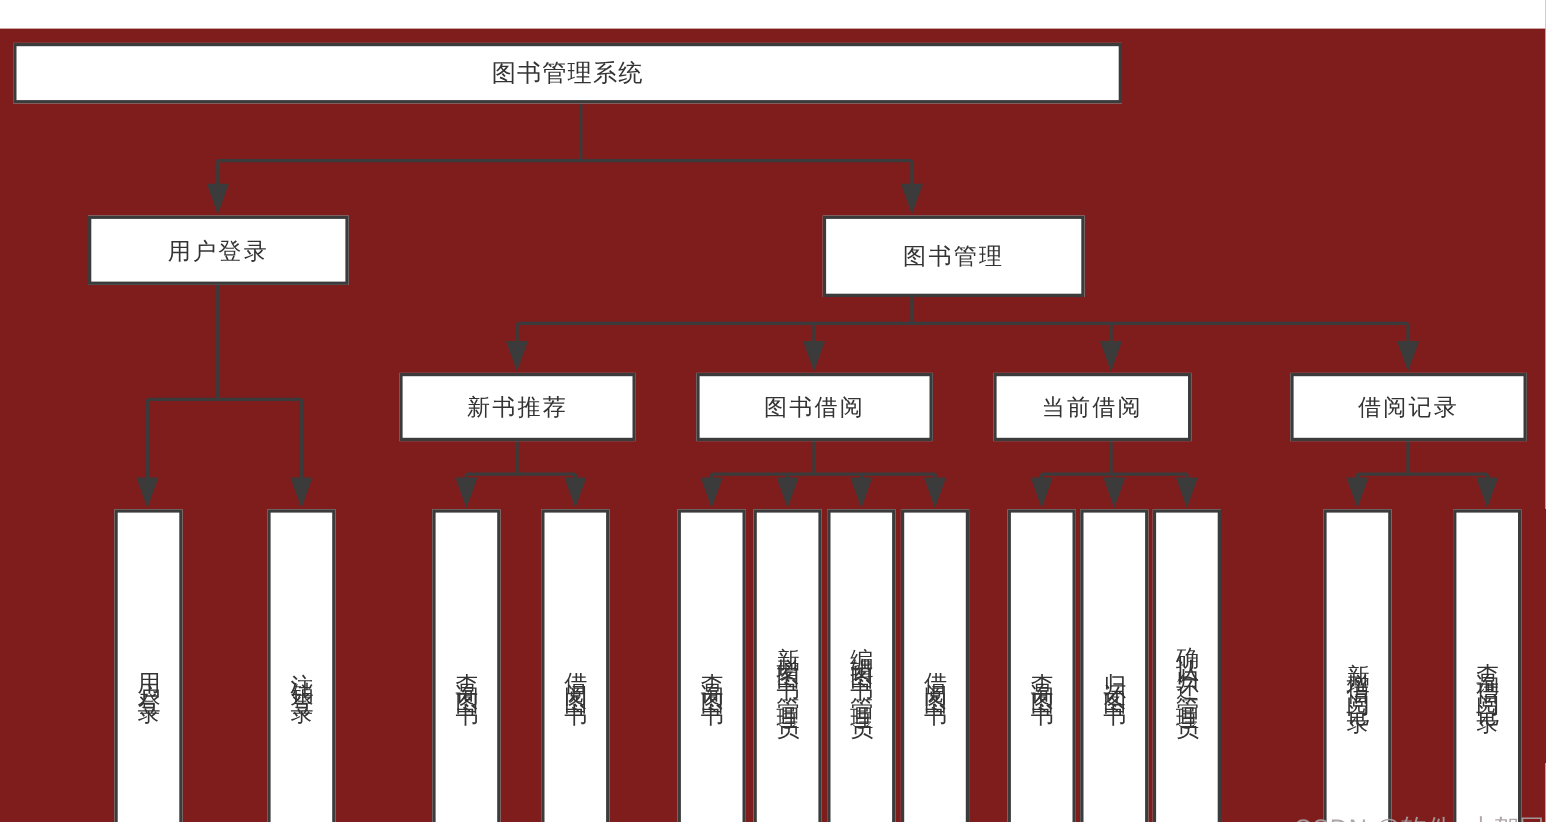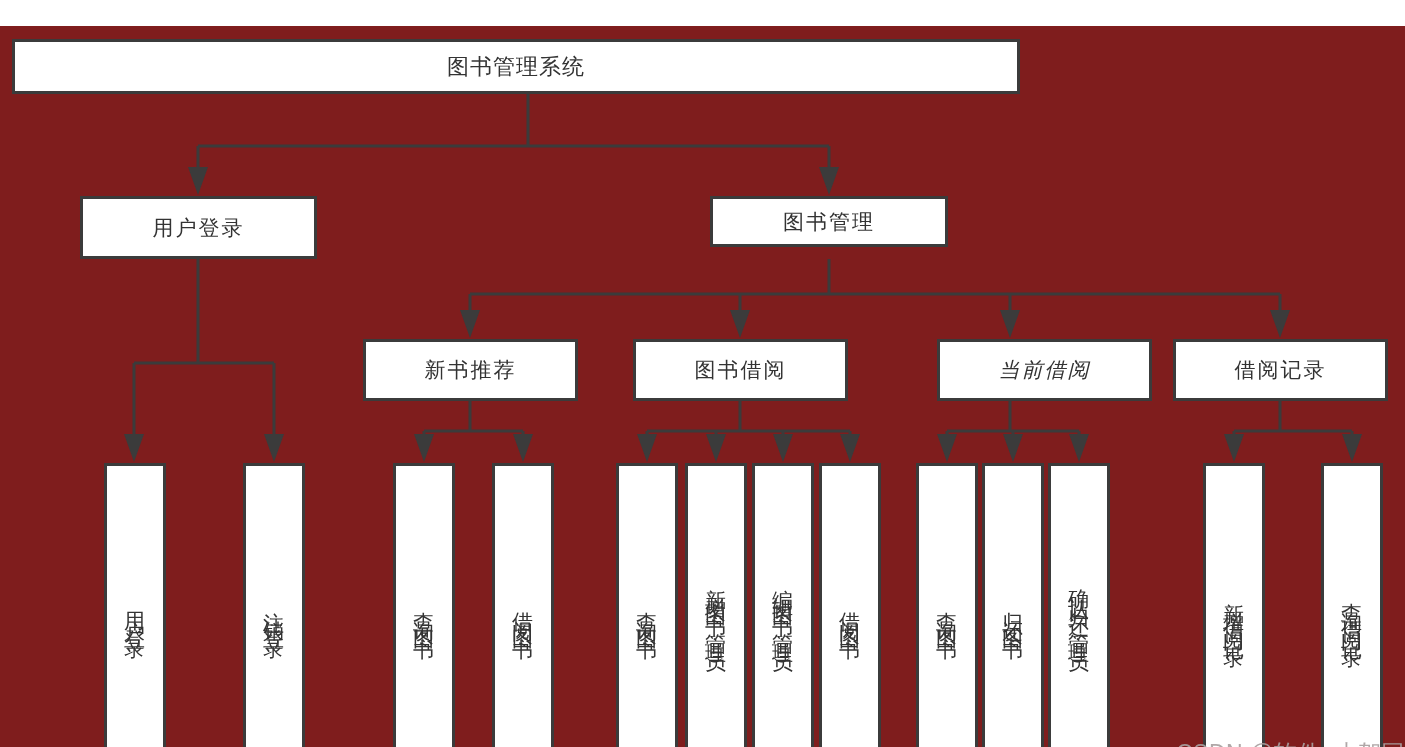--- a/index.html
+++ b/index.html
@@ -108,31 +108,31 @@
     </g>
   </svg>
 
   <div class="box root-box" style="left:12px; top:13px; width:1008px; height:55px;">
     <span class="hlabel">图书管理系统</span>
   </div>
 
   <div class="box" style="left:80px; top:170px; width:237px; height:63px;">
     <span class="hlabel">用户登录</span>
   </div>
-  <div class="box" style="left:710px; top:170px; width:238px; height:51px;">
+  <div class="box" style="left:748px; top:170px; width:238px; height:74px;">
     <span class="hlabel">图书管理</span>
   </div>
 
   <div class="box" style="left:633px; top:313px; width:215px; height:62px;">
     <span class="hlabel">图书借阅</span>
   </div>
   <div class="box" style="left:363px; top:313px; width:215px; height:62px;">
     <span class="hlabel">新书推荐</span>
   </div>
-  <div class="box" style="left:937px; top:313px; width:215px; height:62px;font-style:italic;">
+  <div class="box" style="left:903px; top:313px; width:180px; height:62px;">
     <span class="hlabel">当前借阅</span>
   </div>
   <div class="box" style="left:1173px; top:313px; width:215px; height:62px;">
     <span class="hlabel">借阅记录</span>
   </div>
 
   <div class="box vbox" style="left:104px; top:437px; width:62px; height:299px;">
     <span class="vtext">用户登录</span>
   </div>
   <div class="box vbox" style="left:243px; top:437px; width:62px; height:299px;">

